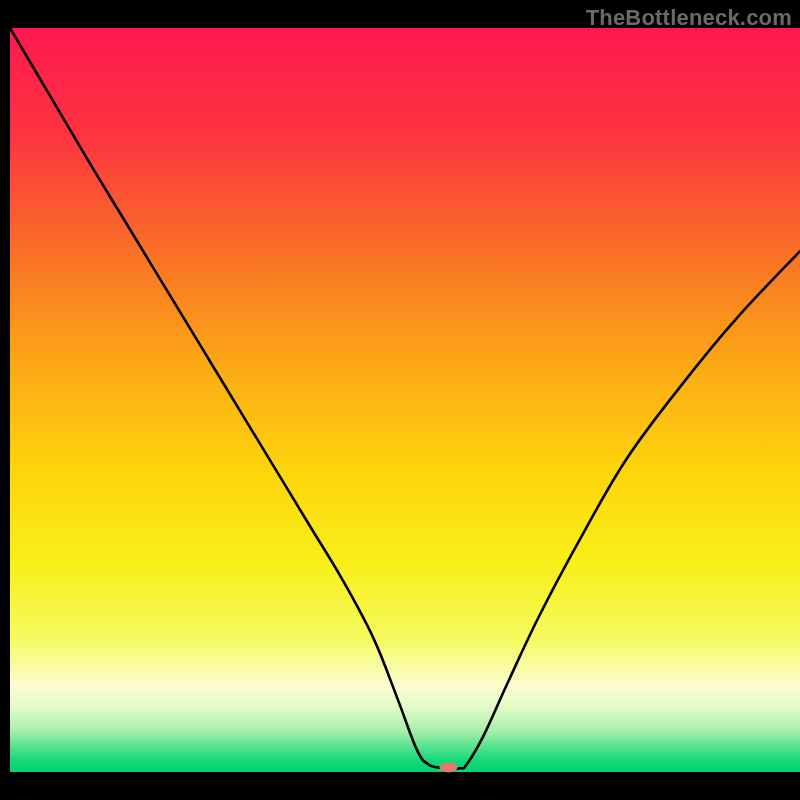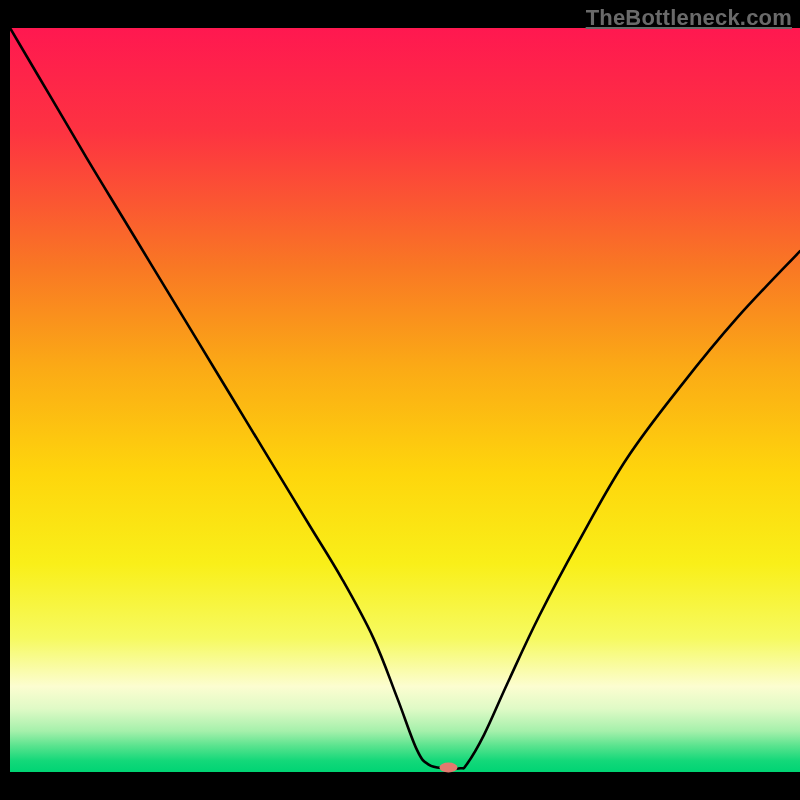--- a/index.html
+++ b/index.html
@@ -20,21 +20,20 @@
   }
   .watermark {
     position: absolute;
     top: 5px;
     right: 8px;
     font-size: 22px;
     font-weight: 600;
     color: #6a6a6a;
     z-index: 10;
     letter-spacing: 0.2px;
-    text-decoration: underline;
   }
   svg {
     display: block;
   }
 </style>
 </head>
 <body>
 
 <div class="frame">
   <div class="watermark">TheBottleneck.com</div>

